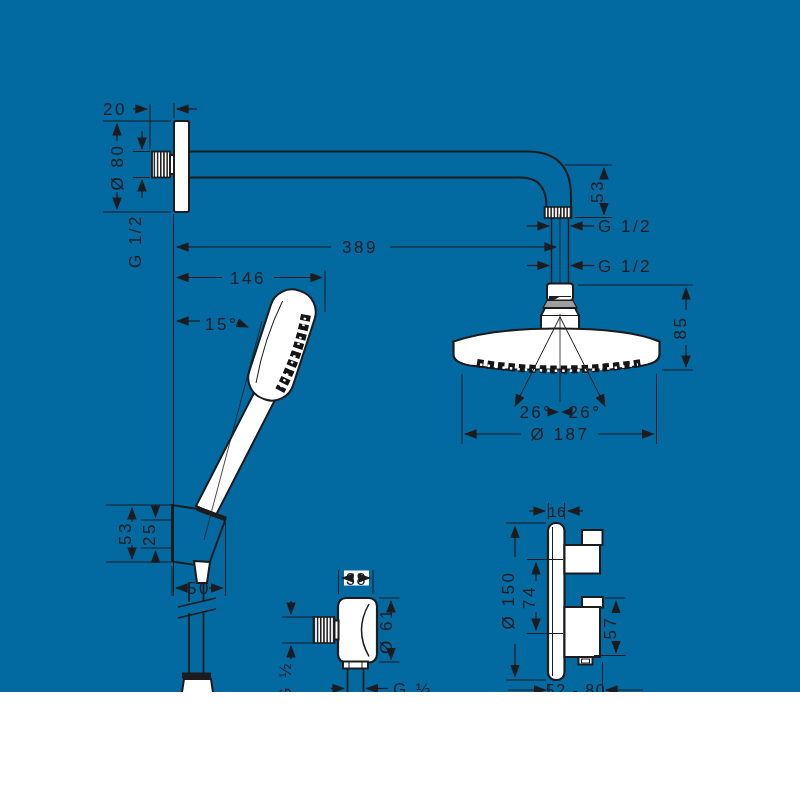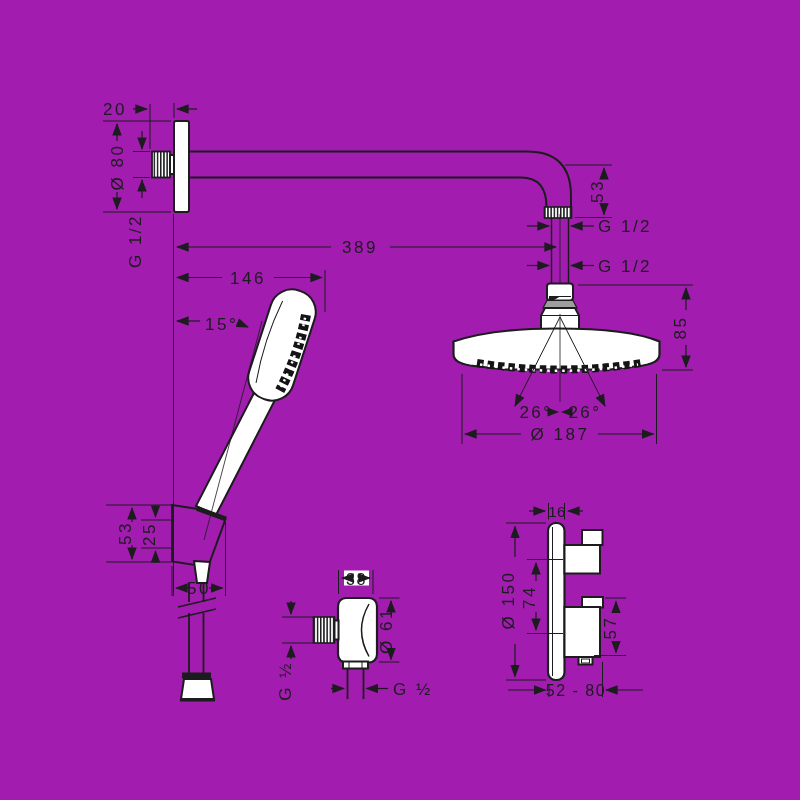--- a/index.html
+++ b/index.html
@@ -1,16 +1,16 @@
 <!DOCTYPE html>
 <html><head>
 <meta charset="utf-8">
 <style>
   html,body{margin:0;padding:0;background:#fff;}
-  .canvas{position:relative;width:800px;height:800px;background:#a21caf;overflow:hidden;text-decoration:underline;}
+  .canvas{position:relative;width:800px;height:692px;background:#0369a1;overflow:hidden;text-decoration:underline;}
   svg{display:block;}
   .t{font-family:"Liberation Sans",sans-serif;font-size:17px;letter-spacing:2.5px;fill:#1c1c1e;}
   .tsq{font-family:"Liberation Sans",sans-serif;font-size:15px;letter-spacing:0.5px;fill:#1c1c1e;}
   .tmd{font-family:"Liberation Sans",sans-serif;font-size:16px;letter-spacing:1.5px;fill:#1c1c1e;}
   .ln{stroke:#1c1c1e;stroke-width:2;fill:none;}
   .lnB{stroke:#1c1c1e;stroke-width:2.2;fill:#fff;}
   .lnW{stroke:#1c1c1e;stroke-width:2;fill:#fff;}
   .thin{stroke:#1c1c1e;stroke-width:1;fill:none;}
   .hair{stroke:#1c1c1e;stroke-width:0.8;fill:none;}
   .dim{stroke:#1c1c1e;stroke-width:1.2;fill:none;}

